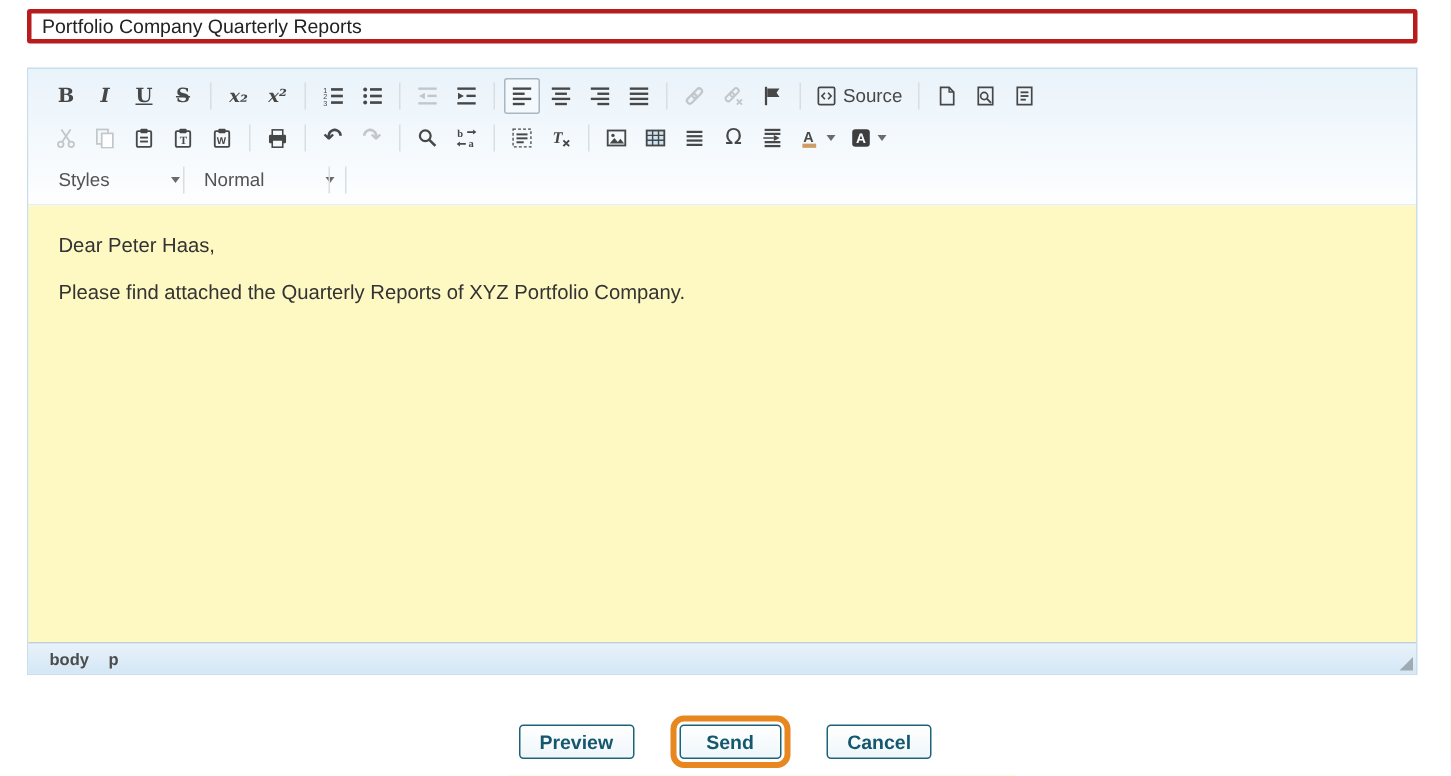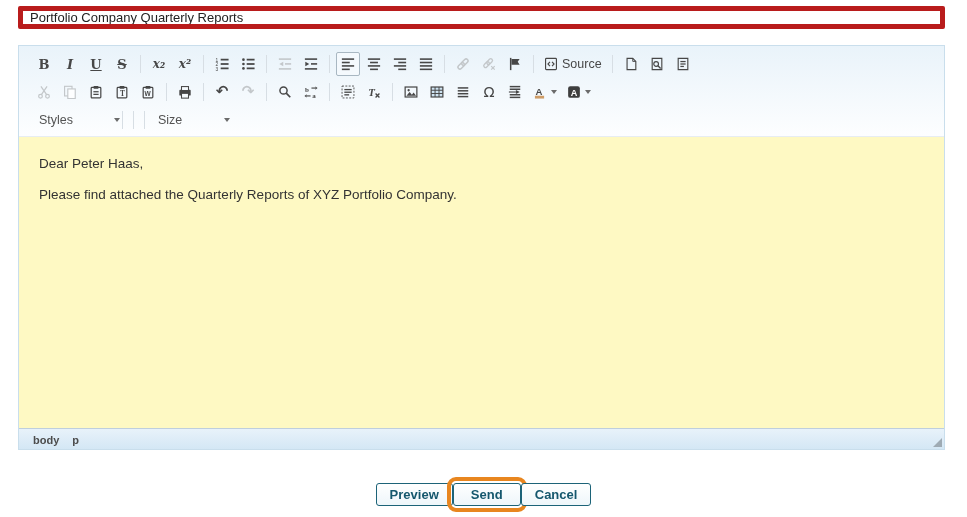--- a/index.html
+++ b/index.html
@@ -7,21 +7,21 @@
   body {
     width:967px; height:517px; background:#ffffff; overflow:hidden;
     font-family:"Liberation Sans", sans-serif; position:relative;
     --highlight:#E8861F; --btn-text:#15576D; --btn-border:#1C6378;
   }
 
   
   .subject-row { display:flex; align-items:center; padding:5px 22px 0 18px; height:29px; }
   .subject-label { width:147px; font-size:13px; color:#6d6d6d; flex:none; }
   .subject-input {
-    flex:1; height:23px; border:5px solid #b91c1c; border-radius:2px;
+    flex:1; height:23px; border:3px solid #b91c1c; border-radius:2px;
     padding:0 7px; font-size:13px; color:#222; font-family:inherit; outline:none;
   }
 
   
   .editor { margin:16px 22px 0 18px; height:405px; border:1px solid #c9deec;
             display:flex; flex-direction:column; background:#fff; }
 
   .toolbar { background:linear-gradient(#e9f3fa, #fdfeff); padding:4px 8px 2px 12px;
              border-bottom:1px solid #e7edf2; flex:none; }
   .tb-row { display:flex; align-items:center; height:28px; }
@@ -53,21 +53,21 @@
 
   .statusbar { height:21px; border-top:1px solid #bfcfdd;
                background:linear-gradient(#e8f2fa, #d4e7f5);
                display:flex; align-items:center; padding:0 14px; position:relative; flex:none; }
   .path-item { font-size:11px; font-weight:bold; color:#4c4c4c; margin-right:13px; cursor:pointer; }
   .resize-handle { position:absolute; right:2px; bottom:2px; width:0; height:0;
                    border-left:9px solid transparent; border-bottom:9px solid #9fabb4;
                    cursor:se-resize; }
 
   
-  .actions { display:flex; justify-content:center; align-items:center; margin-top:33px; }
+  .actions { display:flex; justify-content:center; align-items:center; gap:30px; margin-top:33px; }
   .btn { font-family:inherit; font-size:13px; font-weight:bold; color:var(--btn-text);
          background:linear-gradient(#ffffff, #eef6fa); border:1px solid var(--btn-border);
          border-radius:3px; padding:3px 13px; min-width:68px; cursor:pointer; }
   .btn.highlighted { outline:4px solid var(--highlight); outline-offset:2px; }
 </style>
 </head>
 <body style="--highlight: #E8861F; --btn-text: #15576D; --btn-border: #1C6378;">
 
 <div class="subject-row">
   <input class="subject-input" type="text" value="Portfolio Company Quarterly Reports" style="">
@@ -433,26 +433,26 @@
           </span>
           <span class="tb-caret"></span>
         </span>
       </div>
       <div class="tb-row">
         <span class="combo">
           <span>Styles</span>
           <span class="tb-caret"></span>
         </span>
         <span class="tb-sep"></span>
-        <span class="tb-sep"></span>
-        <span class="tb-sep"></span>
         <span class="combo">
-          <span>Size</span>
+          <span>Normal</span>
           <span class="tb-caret"></span>
         </span>
+        <span class="tb-sep"></span>
+        <span class="tb-sep"></span>
       </div>
     </div>
   <div class="content" id="content">
       <p>Dear Peter Haas,</p>
       <p>Please find attached the Quarterly Reports of XYZ Portfolio Company.</p>
     </div>
   <div class="statusbar">
     <span id="element-path"><span class="path-item">body</span><span class="path-item">p</span></span>
     <span class="resize-handle"></span>
   </div>

